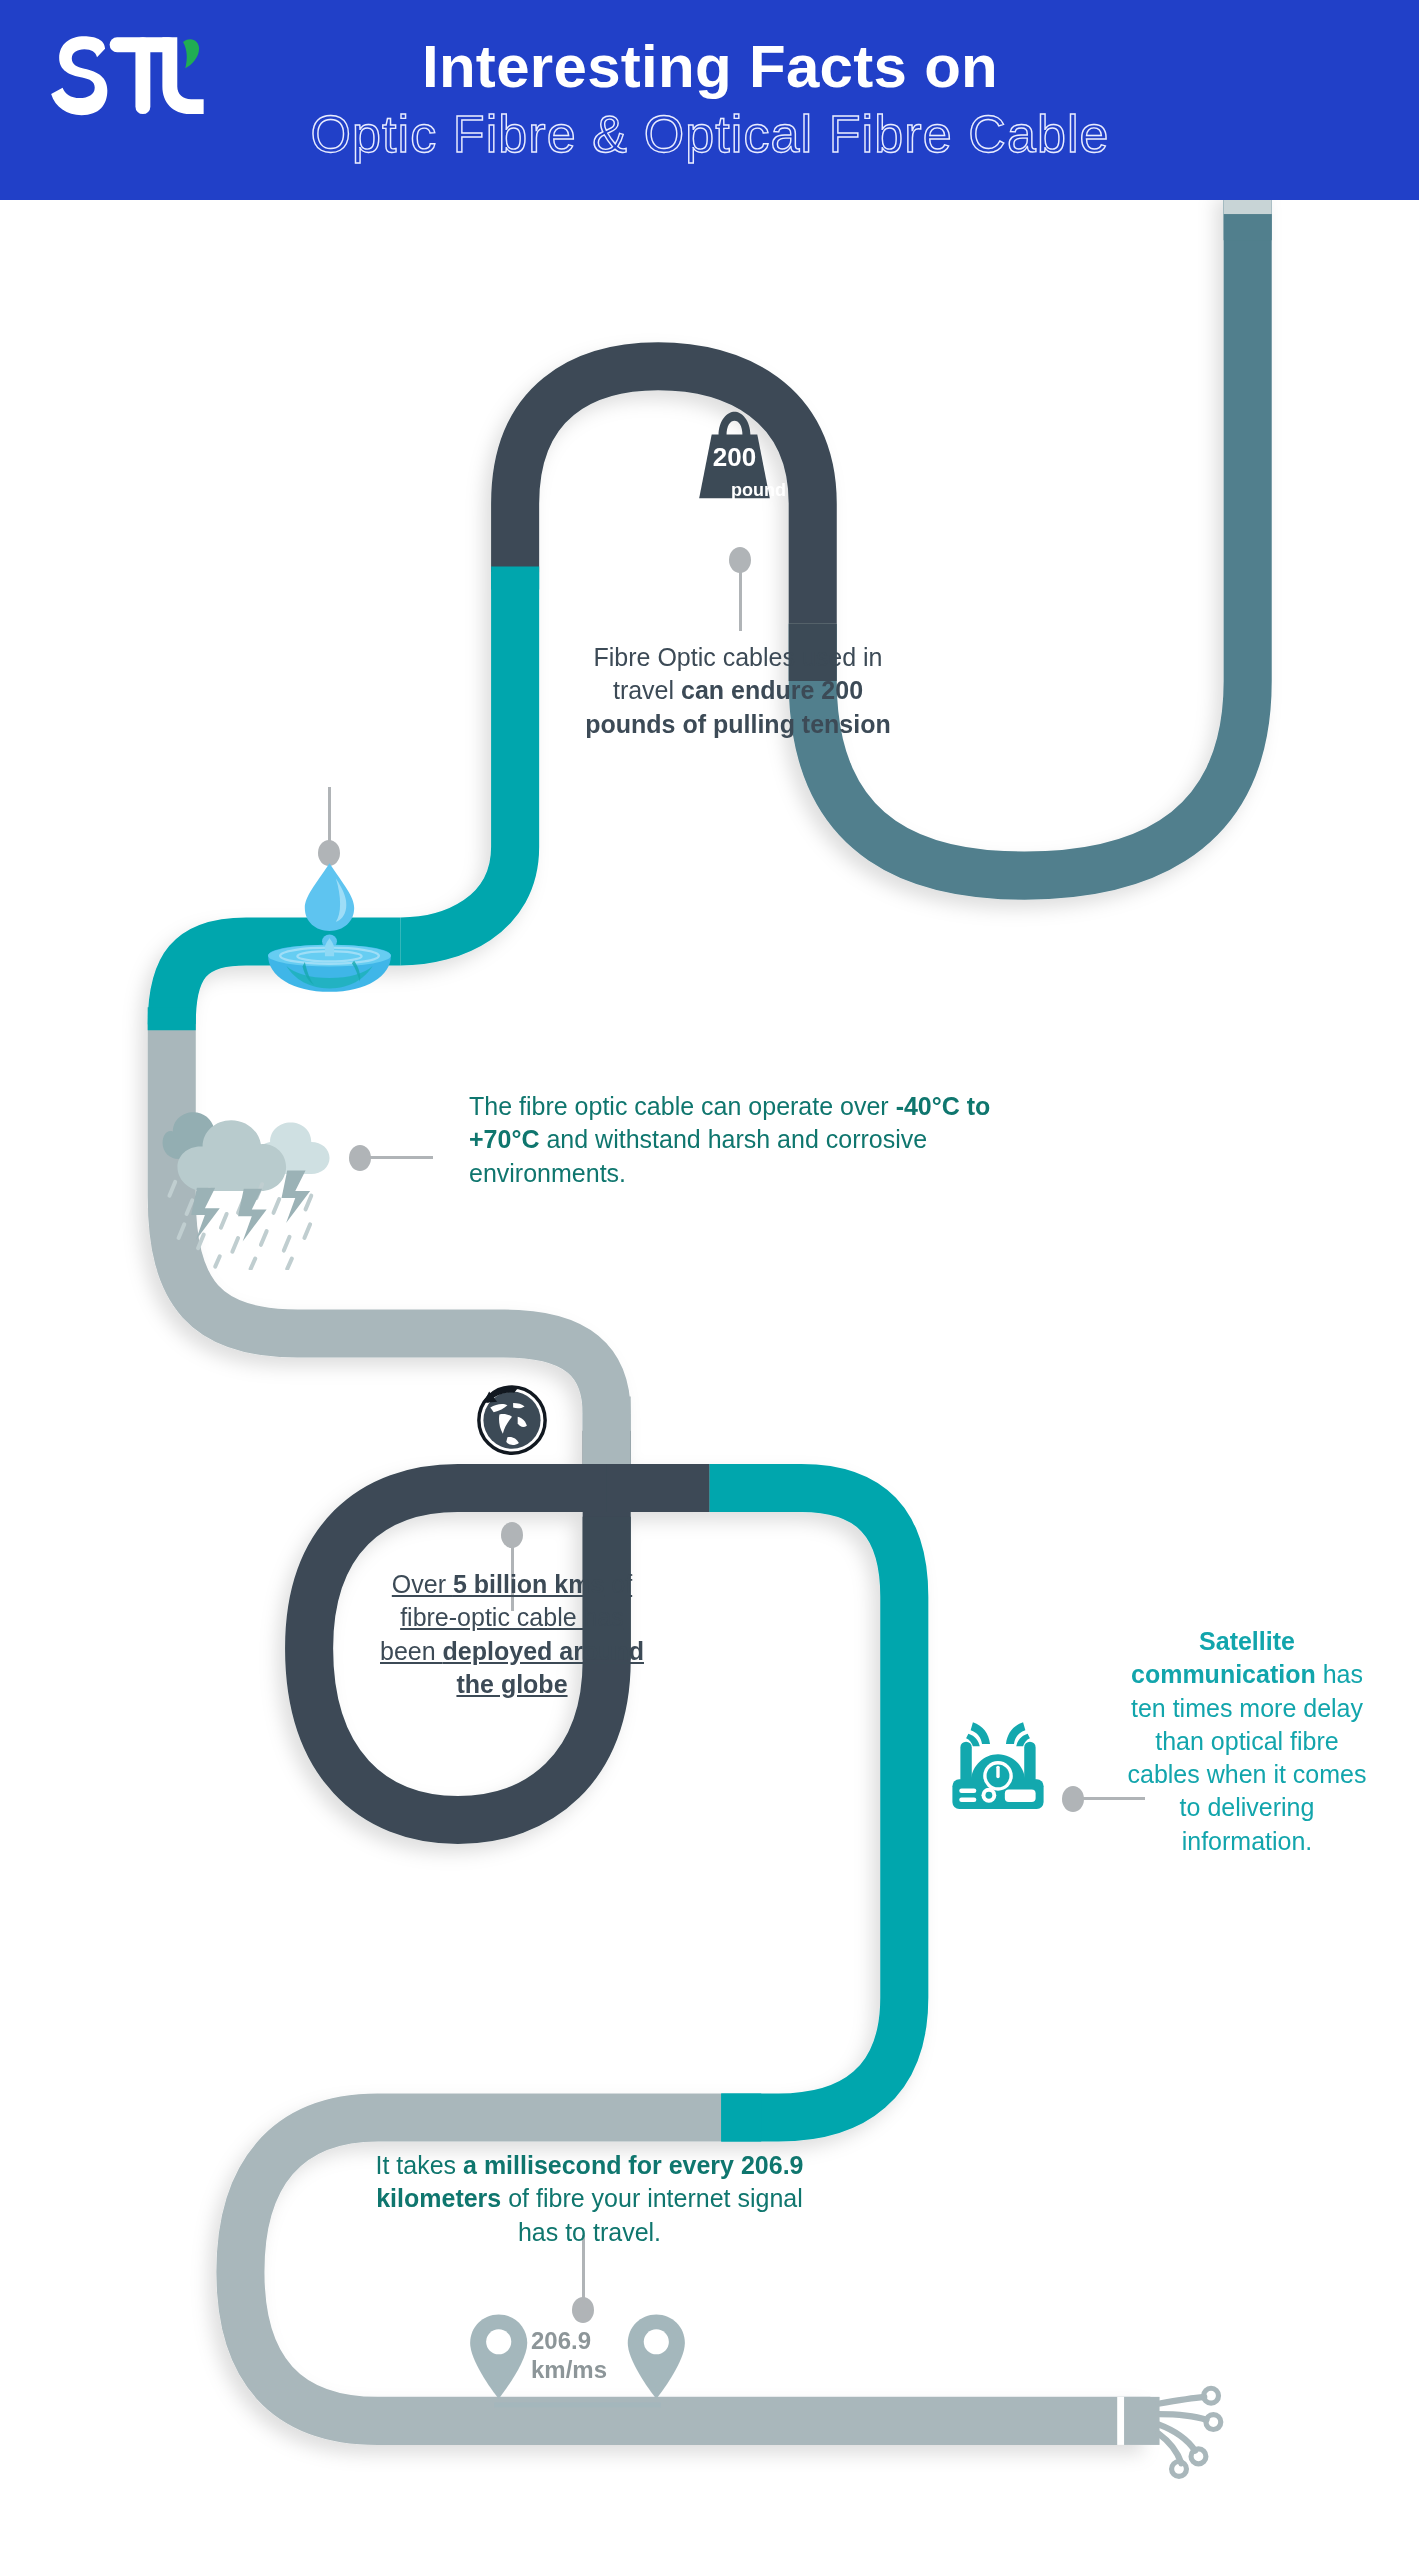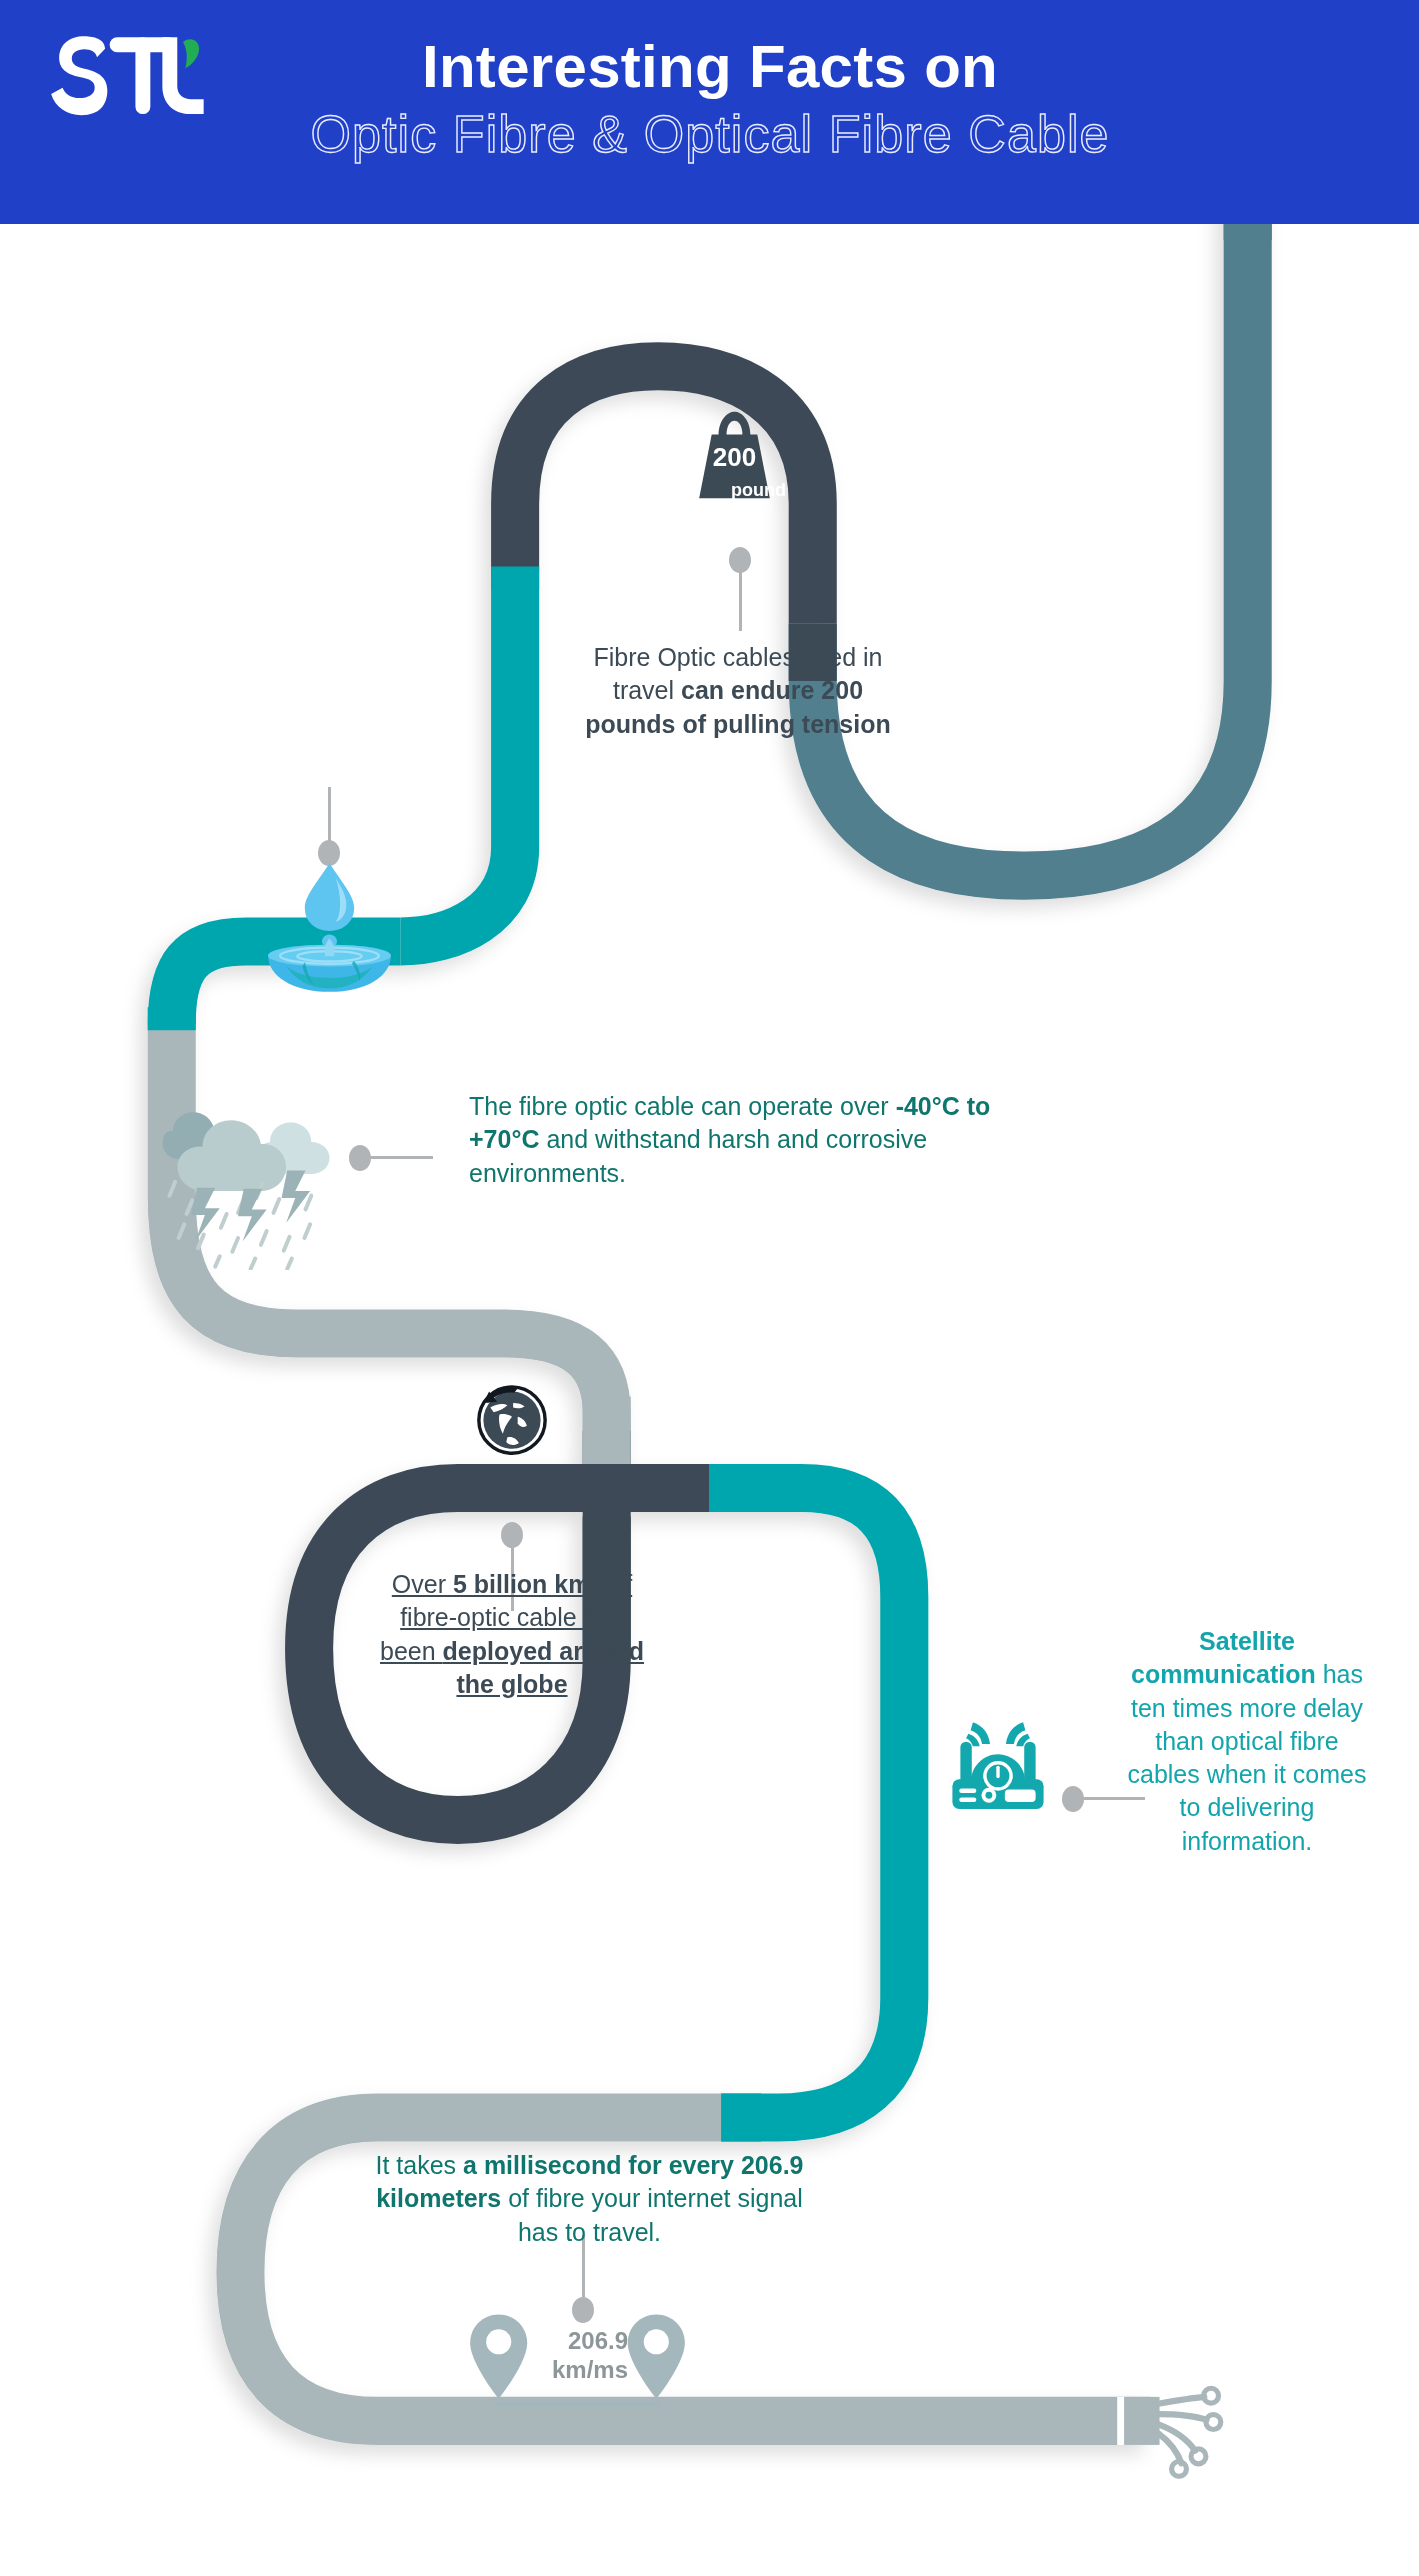--- a/index.html
+++ b/index.html
@@ -8,21 +8,21 @@
   #page{
     position:relative;
     width:1420px;
     height:2576px;
     background:#ffffff;
     overflow:hidden;
   }
 
   
   #header{
-    position:absolute;left:0;top:0;width:1420px;height:224px;
+    position:absolute;left:0;top:0;width:1420px;height:200px;
     background:#2140c8;
     z-index:6;
   }
   #logo{
     position:absolute;left:50px;top:35px;width:172px;height:86px;
   }
   #header-titles{
     position:absolute;left:0;top:33px;width:1420px;text-align:center;
   }
   #title-main{
@@ -83,21 +83,21 @@
 
   
   #globe-icon{left:472px;top:1379px;width:80px;height:80px;}
 
   
   #router-icon{left:941px;top:1706px;width:114px;height:109px;}
 
   
   #pins-icon{left:469px;top:2312px;width:217px;height:103px;}
   #pins-label{
-    position:absolute;left:62px;top:15px;width:97px;text-align:right;
+    position:absolute;left:62px;top:15px;width:97px;text-align:left;
     color:#8d9699;font-family:"Liberation Sans",sans-serif;
     font-size:24px;font-weight:bold;line-height:1.2;
   }
 </style>
 </head>
 <body>
 
 <div id="page">
 
   <div id="header">

